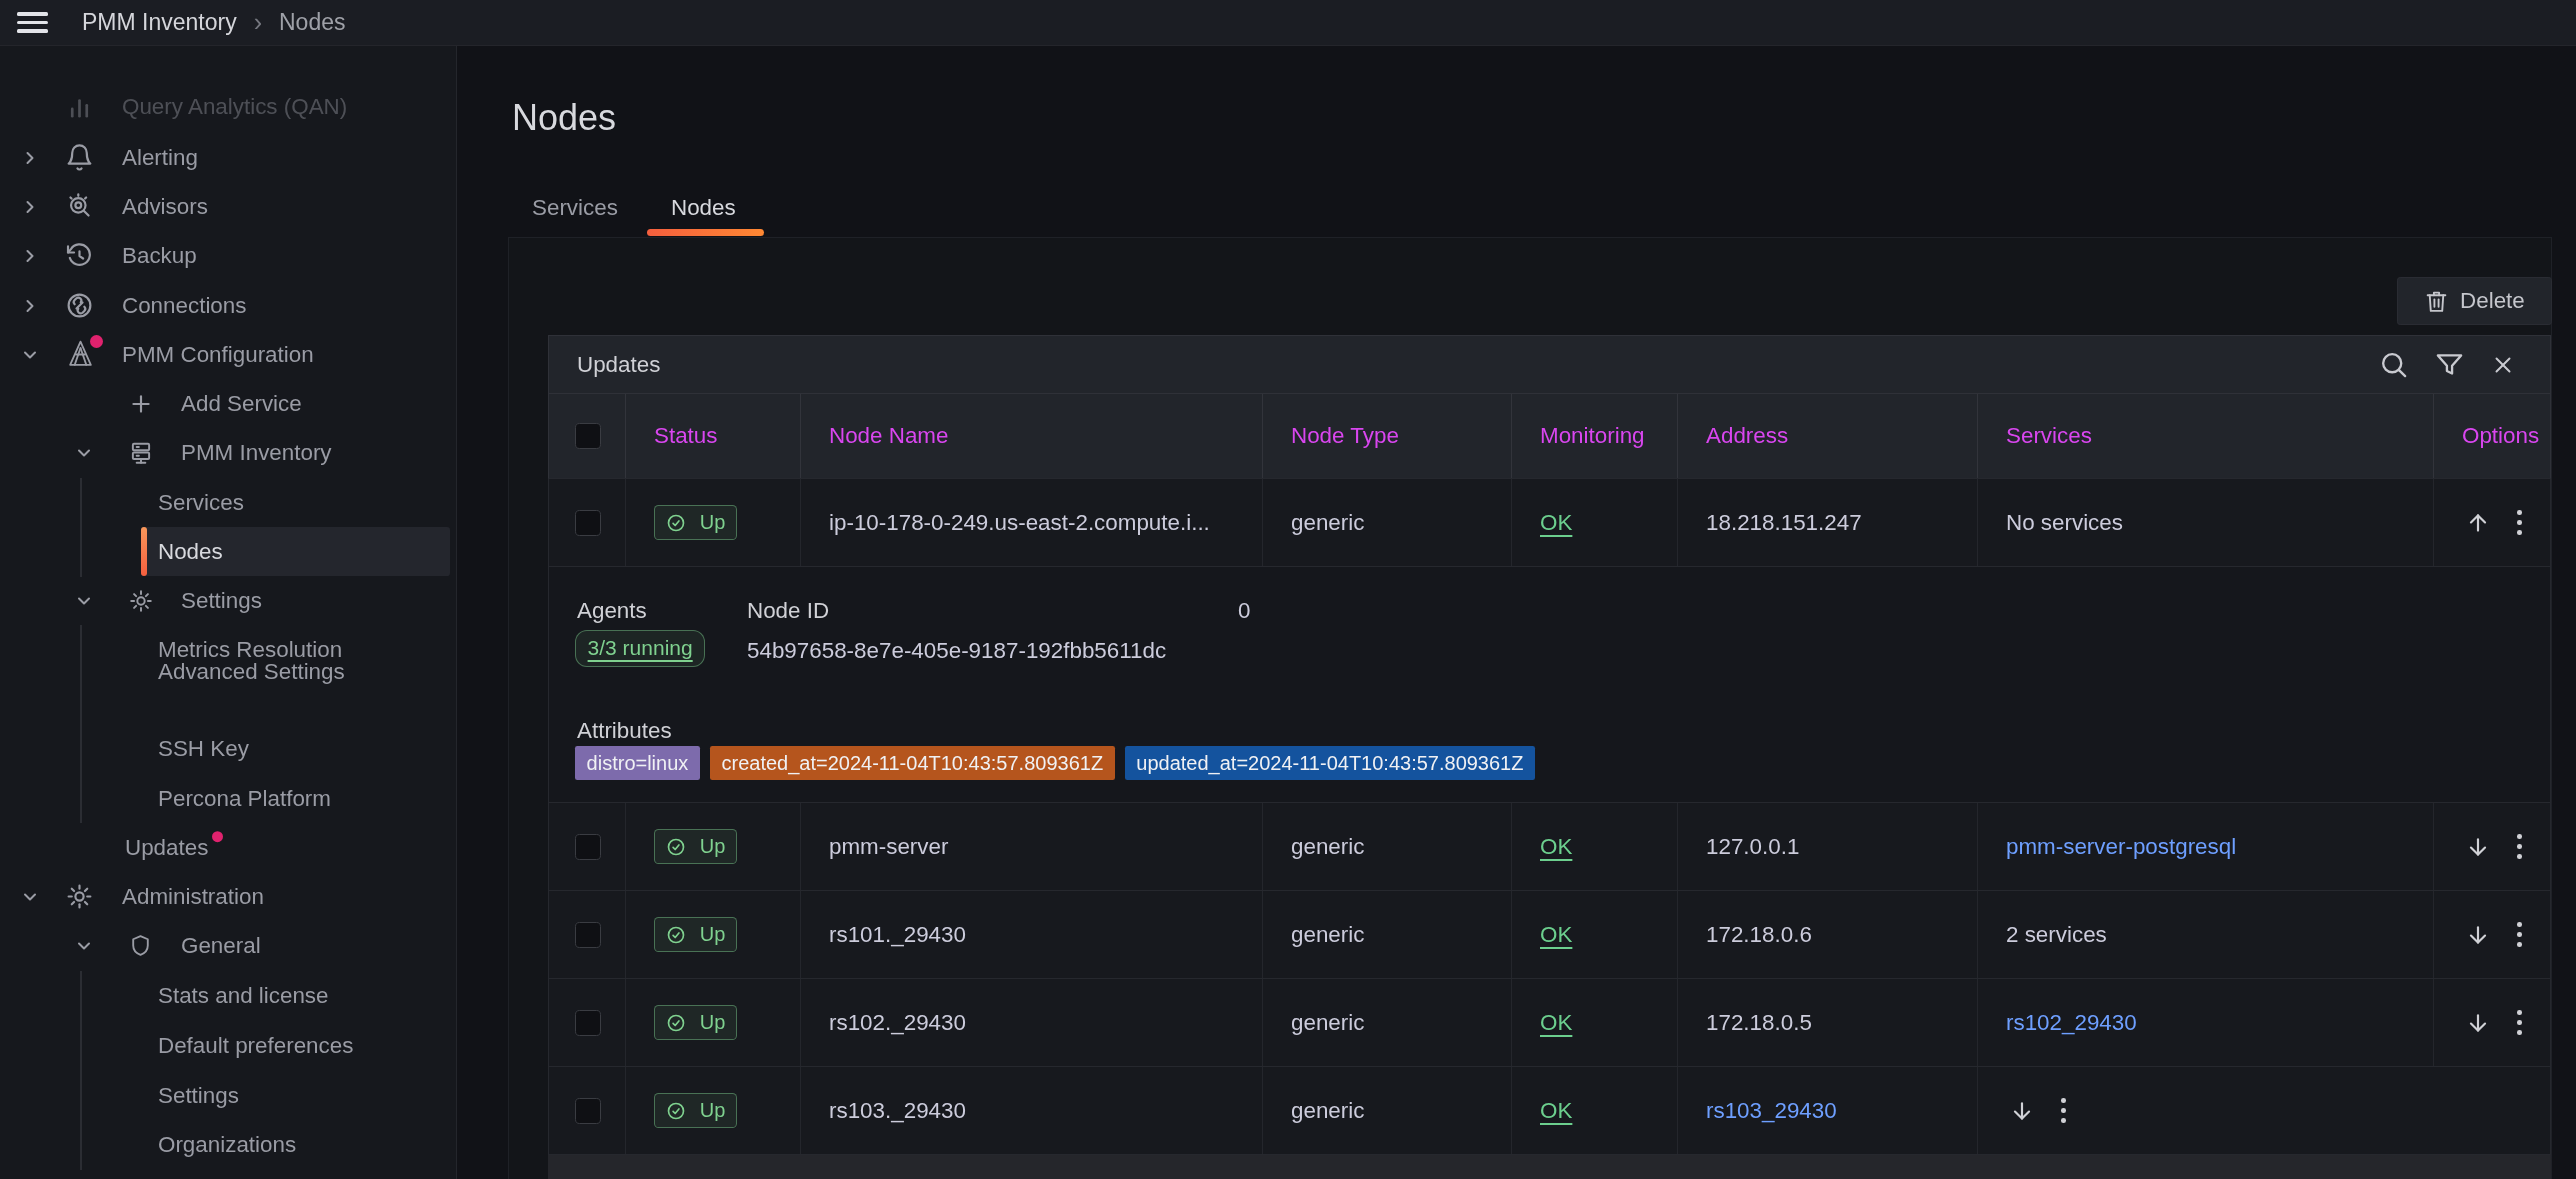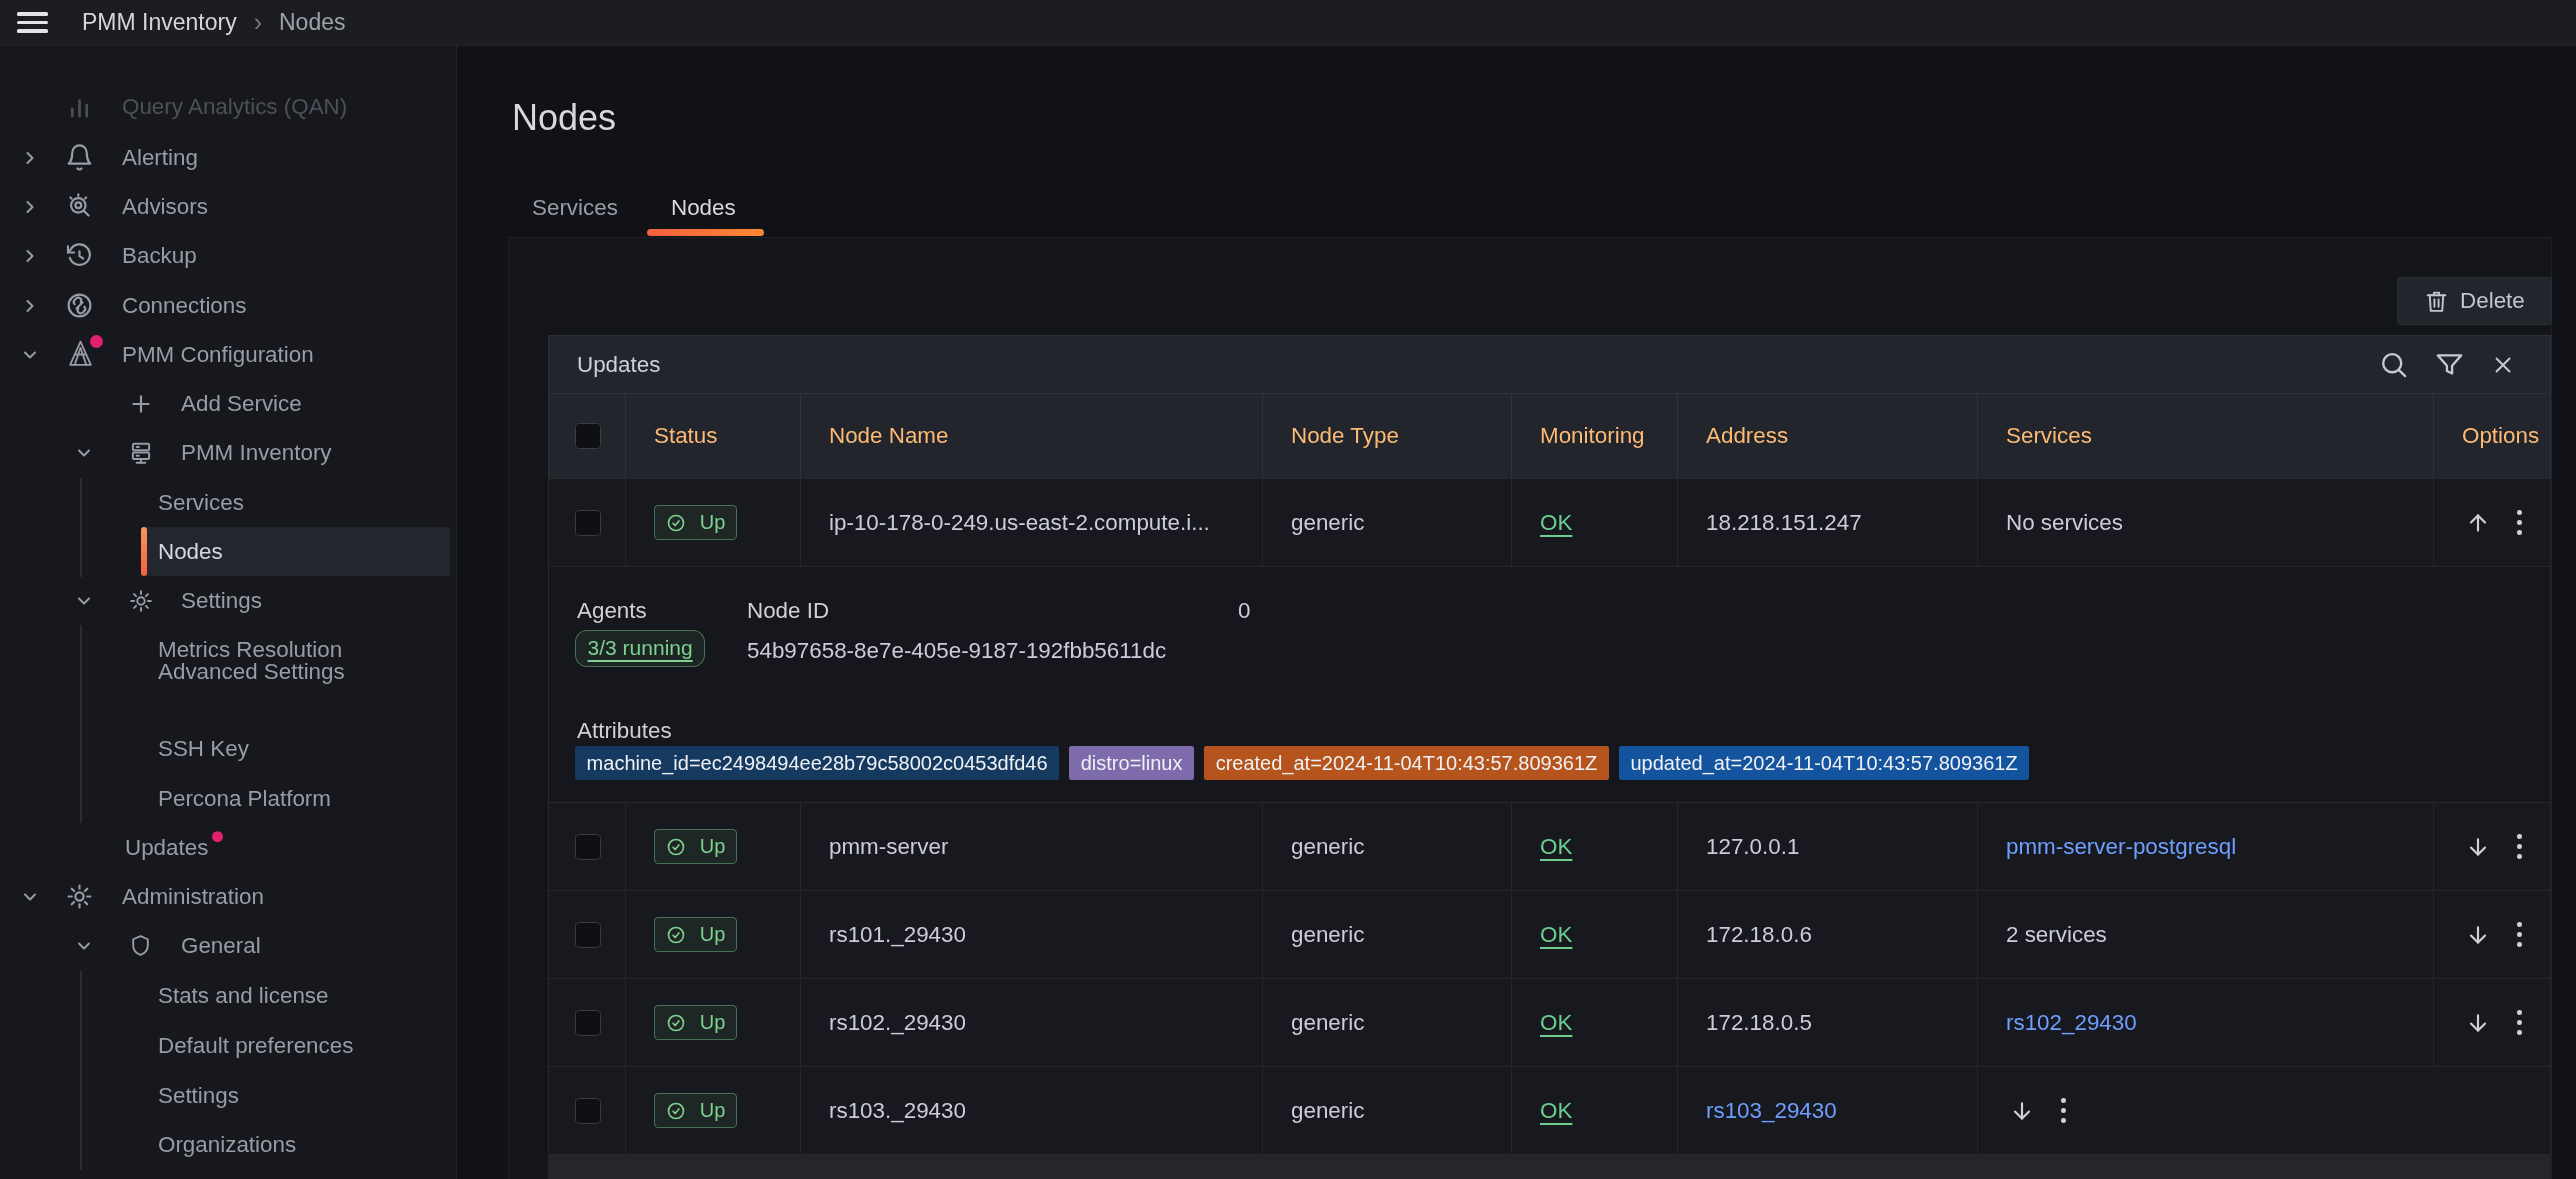--- a/index.html
+++ b/index.html
@@ -70,21 +70,21 @@
   .tbl { position:absolute; left:548px; top:335px; width:2003px; }
   .filterbar { height:59px; background:#22252b; border:0.8px solid #2f3138;
                display:flex; align-items:center; }
   .filterbar .flabel { margin-left:28px; color:#d0d1d6; }
   .filter-icons { margin-left:auto; margin-right:34px; display:flex; align-items:center; gap:25px;
                   color:#c9cad0; }
   .filter-icons .icon { width:31px; height:31px; cursor:pointer; }
 
   .grid-row { display:grid; grid-template-columns:77px 175px 462px 249px 166px 300px 456px 119px; }
   .thead { height:85px; background:#22252b; border-left:0.8px solid #2f3138; border-right:0.8px solid #2f3138;
-           border-bottom:0.8px solid #26282e; font-weight:500; color:#fdba74; }
+           border-bottom:0.8px solid #26282e; font-weight:500; color:#d946ef; }
   .thead .c { border-right:0.8px solid #32343b; }
   .trow { height:88px; background:#17191e; border-left:0.8px solid #26282e; border-right:0.8px solid #26282e;
           border-bottom:0.8px solid #26282e; }
   .trow .c { border-right:0.8px solid #24262c; }
   .c { display:flex; align-items:center; padding-left:28px; overflow:hidden; white-space:nowrap; }
   .c:last-child { border-right:none !important; }
   .c-check { padding-left:26px; }
   .checkbox { width:26px; height:26px; border-radius:4.6px; background:#0f1014;
               border:0.8px solid #3a3c42; cursor:pointer; }
   .cell-text { color:#ccccdc; }
@@ -457,21 +457,20 @@
   <div class="detail">
     <span class="dlabel" style="left:28px;top:31px;">Agents</span>
     <span class="agents-badge">
         <span>3/3 running</span>
       </span>
     <span class="dlabel" style="left:198px;top:31px;">Node ID</span>
     <span class="dvalue" style="left:198px;top:71px;">54b97658-8e7e-405e-9187-192fbb5611dc</span>
     <span class="dvalue" style="left:689px;top:31px;">0</span>
     <span class="dlabel" style="left:28px;top:151px;">Attributes</span>
     <div class="attr-row">
-      <span class="attr-badge attr-0">machine_id=ec2498494ee28b79c58002c0453dfd46</span>
       <span class="attr-badge attr-1">distro=linux</span>
       <span class="attr-badge attr-2">created_at=2024-11-04T10:43:57.809361Z</span>
       <span class="attr-badge attr-3">updated_at=2024-11-04T10:43:57.809361Z</span>
     </div>
   </div>
 
   <div class="grid-row trow">
     <div class="c c-check">
         <div class="checkbox"></div>
       </div>

